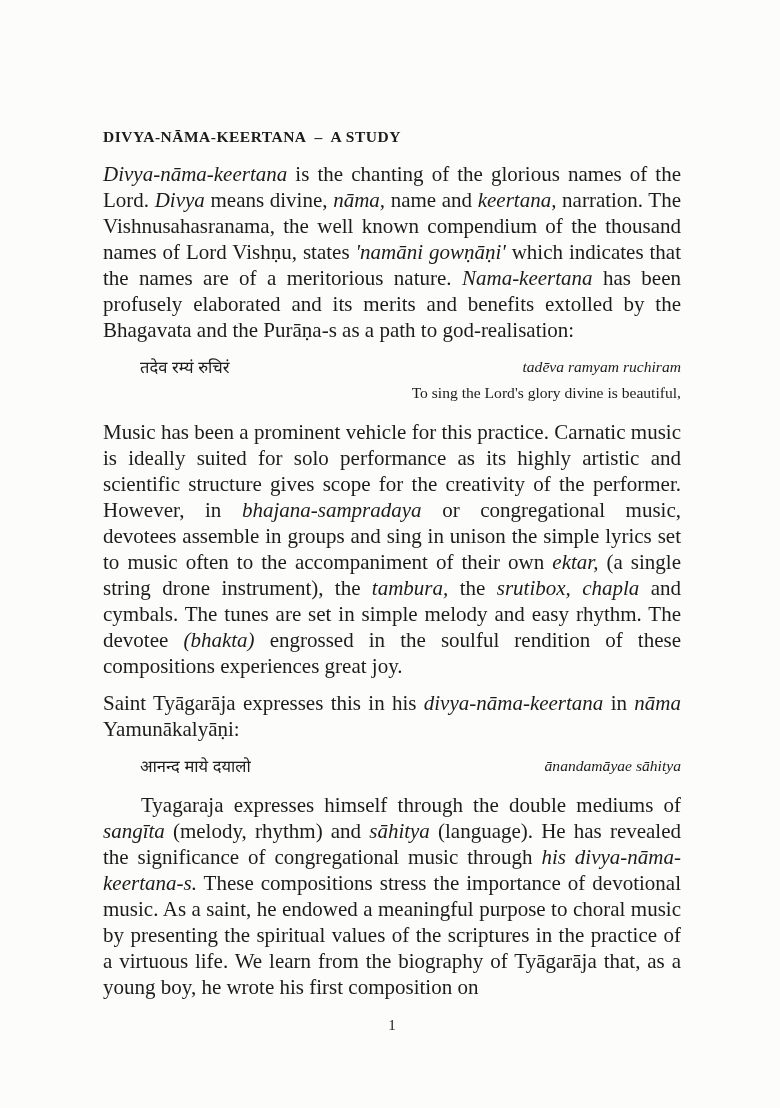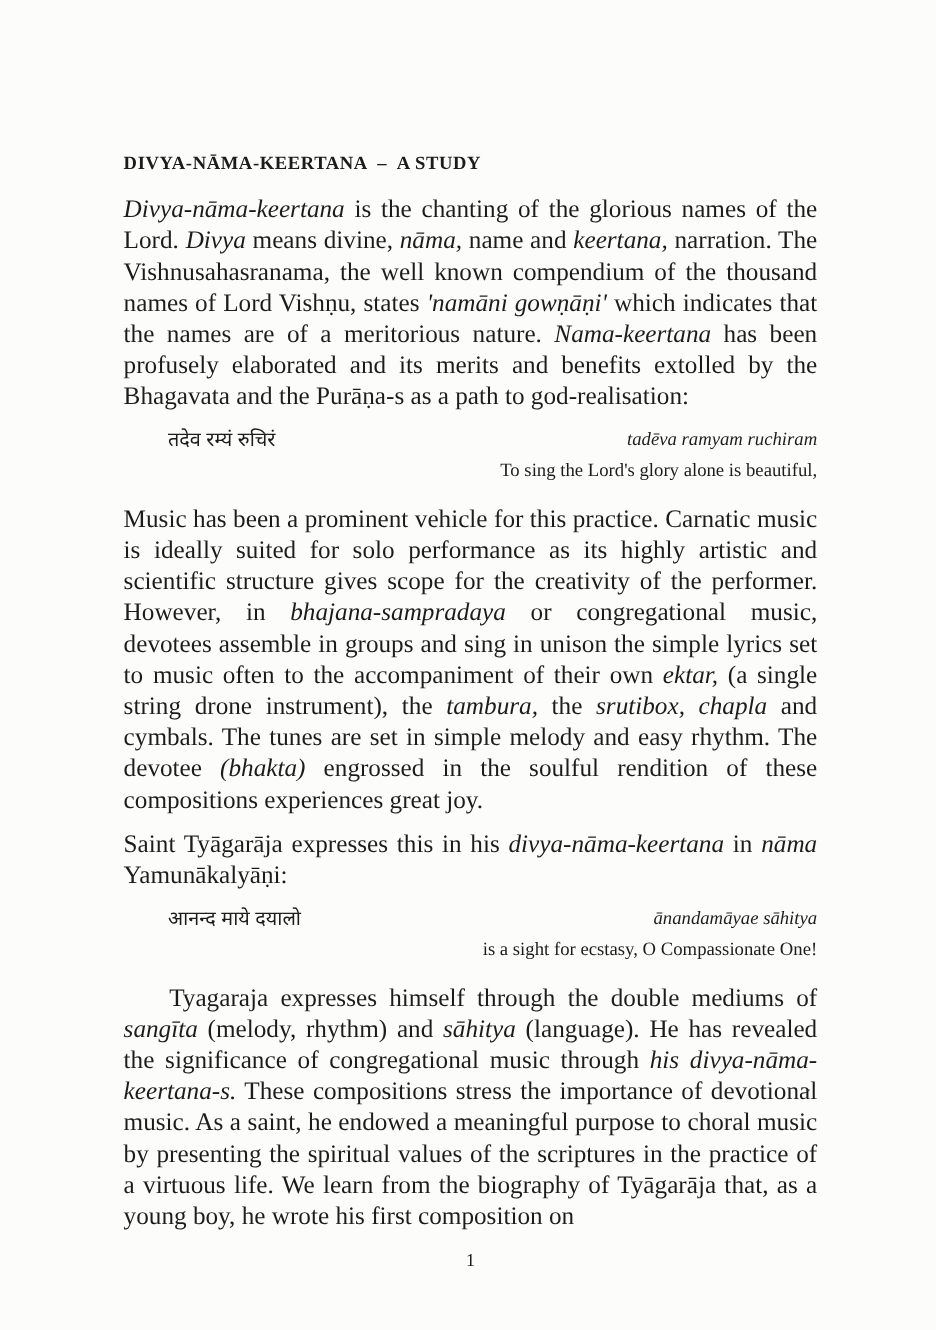--- a/index.html
+++ b/index.html
@@ -76,35 +76,34 @@
 
   <h1 class="title">DIVYA-NĀMA-KEERTANA  –  A STUDY</h1>
 
   <p class="para"><span class="it">Divya-nāma-keertana</span><span> is the chanting of the glorious names of the Lord. </span><span class="it">Divya</span><span> means divine, </span><span class="it">nāma,</span><span> name and </span><span class="it">keertana,</span><span> narration. The Vishnusahasranama, the well known compendium of the thousand names of Lord Vishṇu, states </span><span class="it">'namāni gowṇāṇi'</span><span> which indicates that the names are of a meritorious nature. </span><span class="it">Nama-keertana</span><span> has been profusely elaborated and its merits and benefits extolled by the Bhagavata and the Purāṇa-s as a path to god-realisation:</span></p>
 
   <div class="verse">
     <div class="verse-line">
       <div class="dev">तदेव रम्यं रुचिरं</div>
       <div class="vr">
         <div class="translit">tadēva ramyam ruchiram</div>
-        <div class="translation">To sing the Lord's glory alone is beautiful,</div>
+        <div class="translation">To sing the Lord's glory divine is beautiful,</div>
       </div>
     </div>
   </div>
 
   <p class="para"><span>Music has been a prominent vehicle for this practice. Carnatic music is ideally suited for solo performance as its highly artistic and scientific structure gives scope for the creativity of the performer. However, in </span><span class="it">bhajana-sampradaya</span><span> or congregational music, devotees assemble in groups and sing in unison the simple lyrics set to music often to the accompaniment of their own </span><span class="it">ektar,</span><span> (a single string drone instrument), the </span><span class="it">tambura,</span><span> the </span><span class="it">srutibox, chapla</span><span> and cymbals. The tunes are set in simple melody and easy rhythm. The devotee </span><span class="it">(bhakta)</span><span> engrossed in the soulful rendition of these compositions experiences great joy.</span></p>
 
   <p class="para"><span>Saint Tyāgarāja expresses this in his </span><span class="it">divya-nāma-keertana</span><span> in </span><span class="it">nāma</span><span> Yamunākalyāṇi:</span></p>
 
   <div class="verse">
     <div class="verse-line">
       <div class="dev">आनन्द माये दयालो</div>
       <div class="vr">
         <div class="translit">ānandamāyae sāhitya</div>
-        <div class="translation">is a sight for ecstasy, O Compassionate One!</div>
       </div>
     </div>
   </div>
 
   <p class="para indent-first"><span>Tyagaraja expresses himself through the double mediums of </span><span class="it">sangīta</span><span> (melody, rhythm) and </span><span class="it">sāhitya</span><span> (language). He has revealed the significance of congregational music through </span><span class="it">his divya-nāma-keertana-s.</span><span> These compositions stress the importance of devotional music. As a saint, he endowed a meaningful purpose to choral music by presenting the spiritual values of the scriptures in the practice of a virtuous life. We learn from the biography of Tyāgarāja that, as a young boy, he wrote his first composition on</span></p>
 
   <div class="page-number">1</div>
 
 </div>
 

